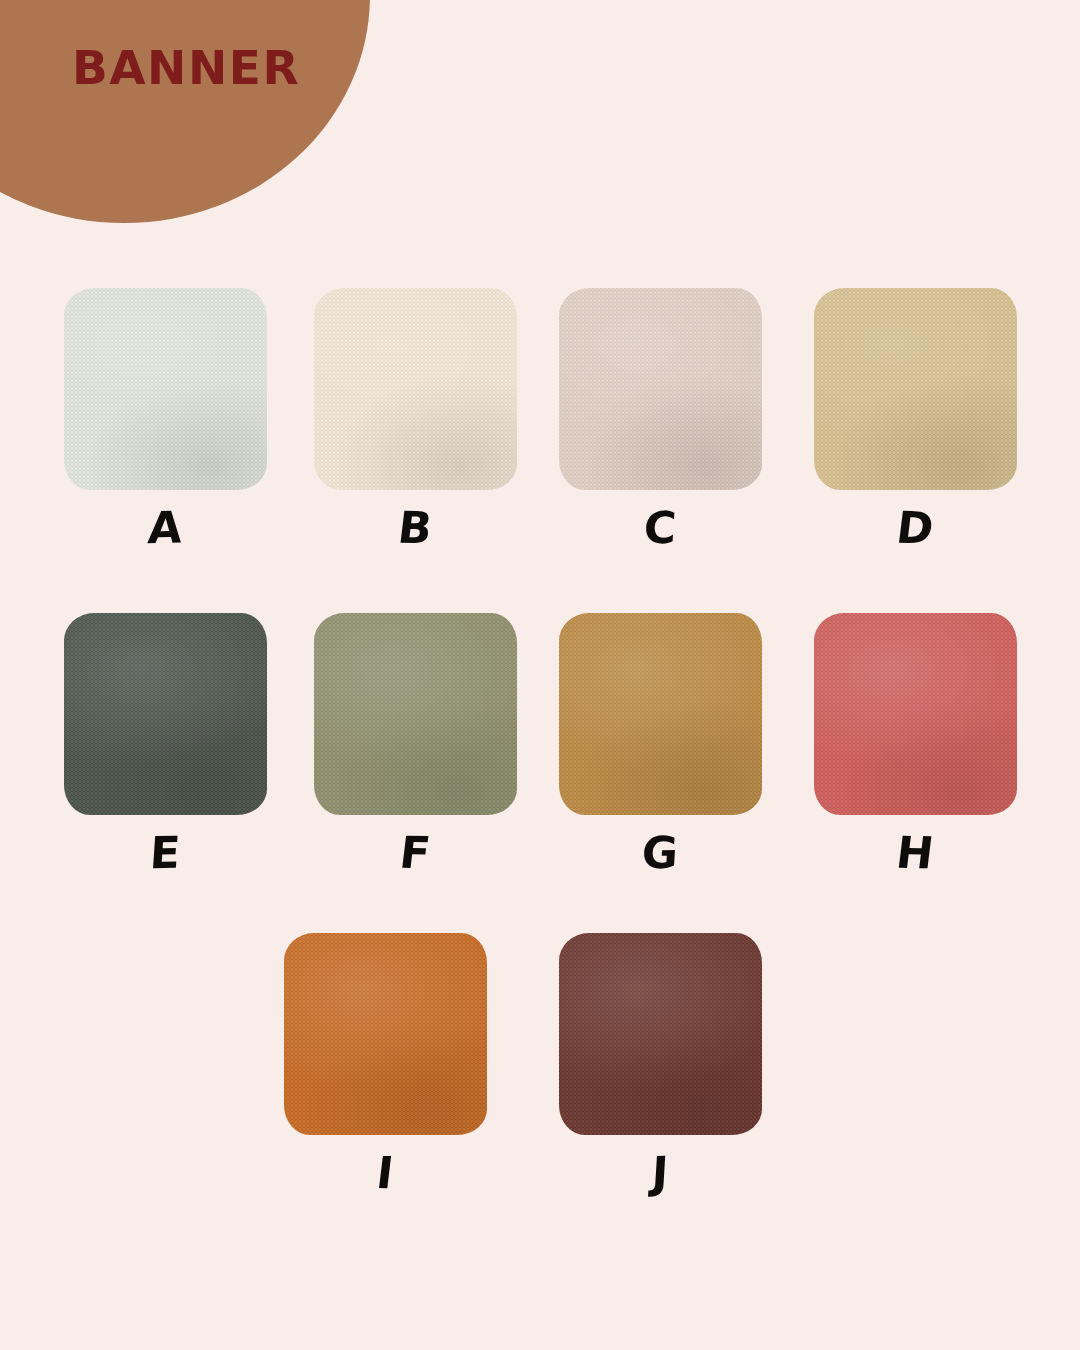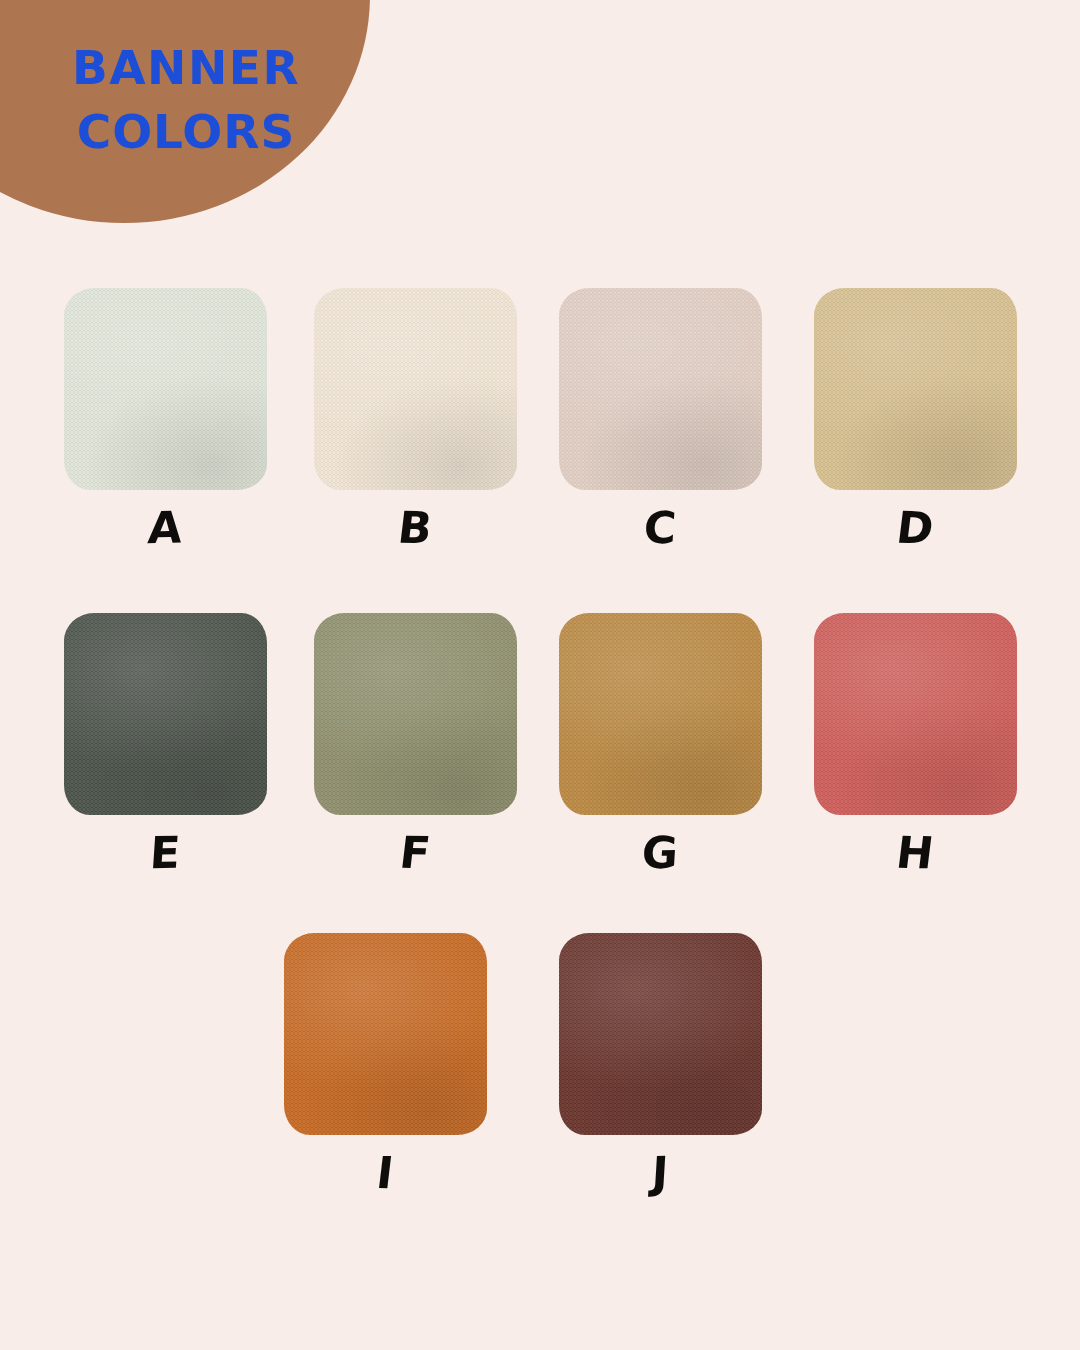--- a/index.html
+++ b/index.html
@@ -141,23 +141,22 @@
   .swatch-cell.col-c2 .swatch-label { transform: skewX(-4deg) rotate(-0.6deg); }
   .swatch-cell.col-4 .swatch-label { transform: skewX(-6deg) rotate(1deg); }
 </style>
 </head>
 <body>
 
 <div id="poster" style="background: rgb(249, 237, 234);">
 
   <div id="banner-blob" class="ellipse" style="background: rgb(173, 118, 81);"></div>
 
-  <div id="banner-title" style="color: #1d4ed8;">
+  <div id="banner-title" style="color: #7f1d1d;">
     <span class="line line-1">BANNER</span>
-    <span class="line line-2">COLORS</span>
   </div>
 
   <div class="swatch-row" id="row-1">
 
     <div class="swatch-cell col-1">
       <div class="swatch-chip" style="background-color: rgb(222, 227, 214);"></div>
       <div class="swatch-label">A</div>
     </div>
 
     <div class="swatch-cell col-2">

